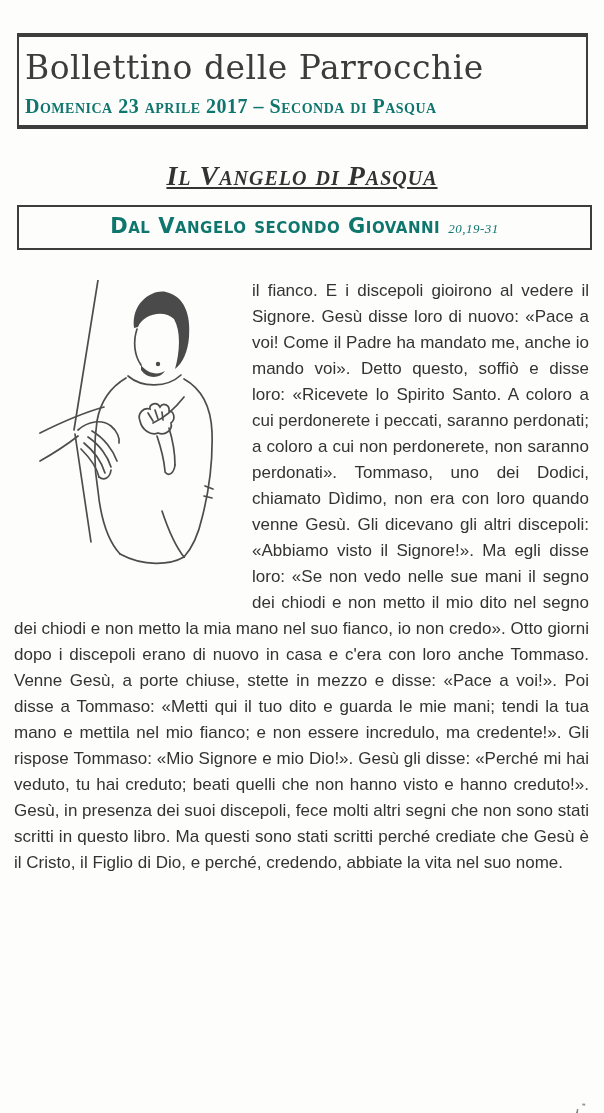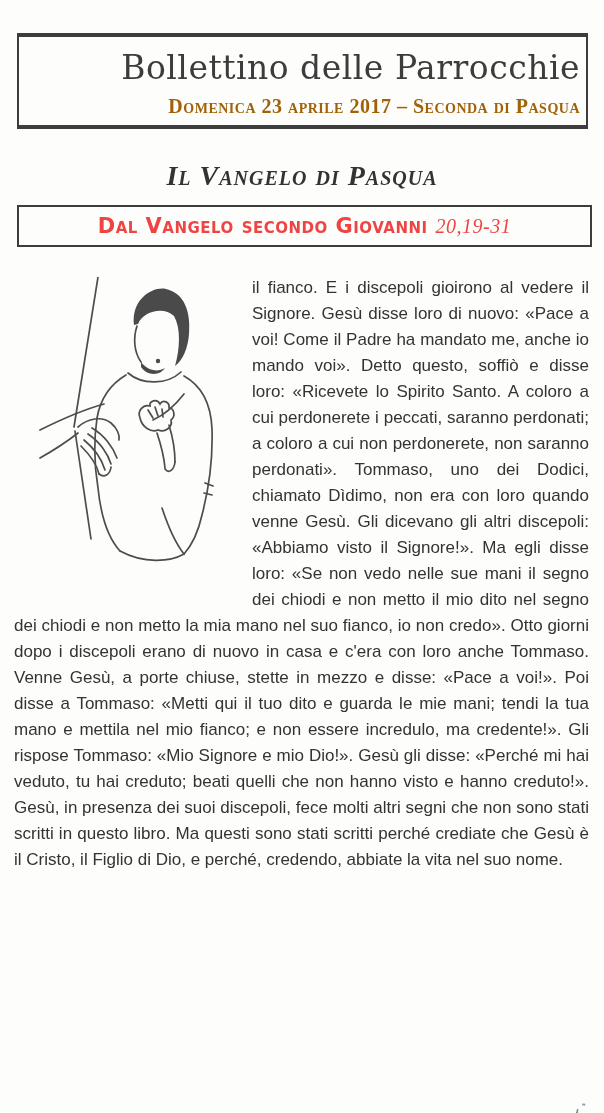--- a/index.html
+++ b/index.html
@@ -20,78 +20,79 @@
     width: 604px;
     height: 1113px;
   }
 
   
   .header-box {
     margin: 33px 16px 0 17px;
     border: 2px solid #3d3d3d;
     border-top-width: 4px;
     border-bottom-width: 4px;
-    text-align: right;
+    text-align: left;
     padding: 8px 6px 6px 6px;
     background: #fdfdfc;
   }
   .header-title {
     font-family: "DejaVu Serif", serif;
     font-size: 33px;
     line-height: 46px;
     color: #3c3c3c;
     letter-spacing: 0.5px;
   }
   .header-date {
     font-family: "Liberation Serif", serif;
     font-variant: small-caps;
     font-weight: bold;
     font-size: 20px;
     line-height: 26px;
     margin-top: 2px;
-    color: #a16207;
+    color: #0f766e;
     letter-spacing: 0.5px;
   }
 
   
   .section-title {
     margin-top: 32px;
     text-align: center;
     font-family: "Liberation Serif", serif;
     font-variant: small-caps;
     font-style: italic;
     font-weight: bold;
     font-size: 28px;
     line-height: 30px;
     color: #333;
     letter-spacing: 1px;
+    text-decoration: underline;
   }
 
   
   .reading-box {
     margin: 14px 12px 0 17px;
     border: 2px solid #3d3d3d;
     text-align: center;
     padding: 6px 4px;
     background: #fdfdfc;
   }
   .reading-heading {
     font-family: "DejaVu Sans", sans-serif;
     font-variant: small-caps;
     font-weight: bold;
     font-size: 21px;
     line-height: 26px;
-    color: #ef4444;
+    color: #0f766e;
     letter-spacing: 0.5px;
   }
   .reading-reference {
     font-family: "Liberation Serif", serif;
     font-style: italic;
     font-weight: normal;
-    font-size: 20px;
+    font-size: 13px;
     letter-spacing: 0.5px;
     margin-left: 8px;
   }
 
   
   .gospel-body {
     margin: 28px 15px 0 14px;
     font-size: 17px;
     line-height: 26px;
     text-align: justify;

